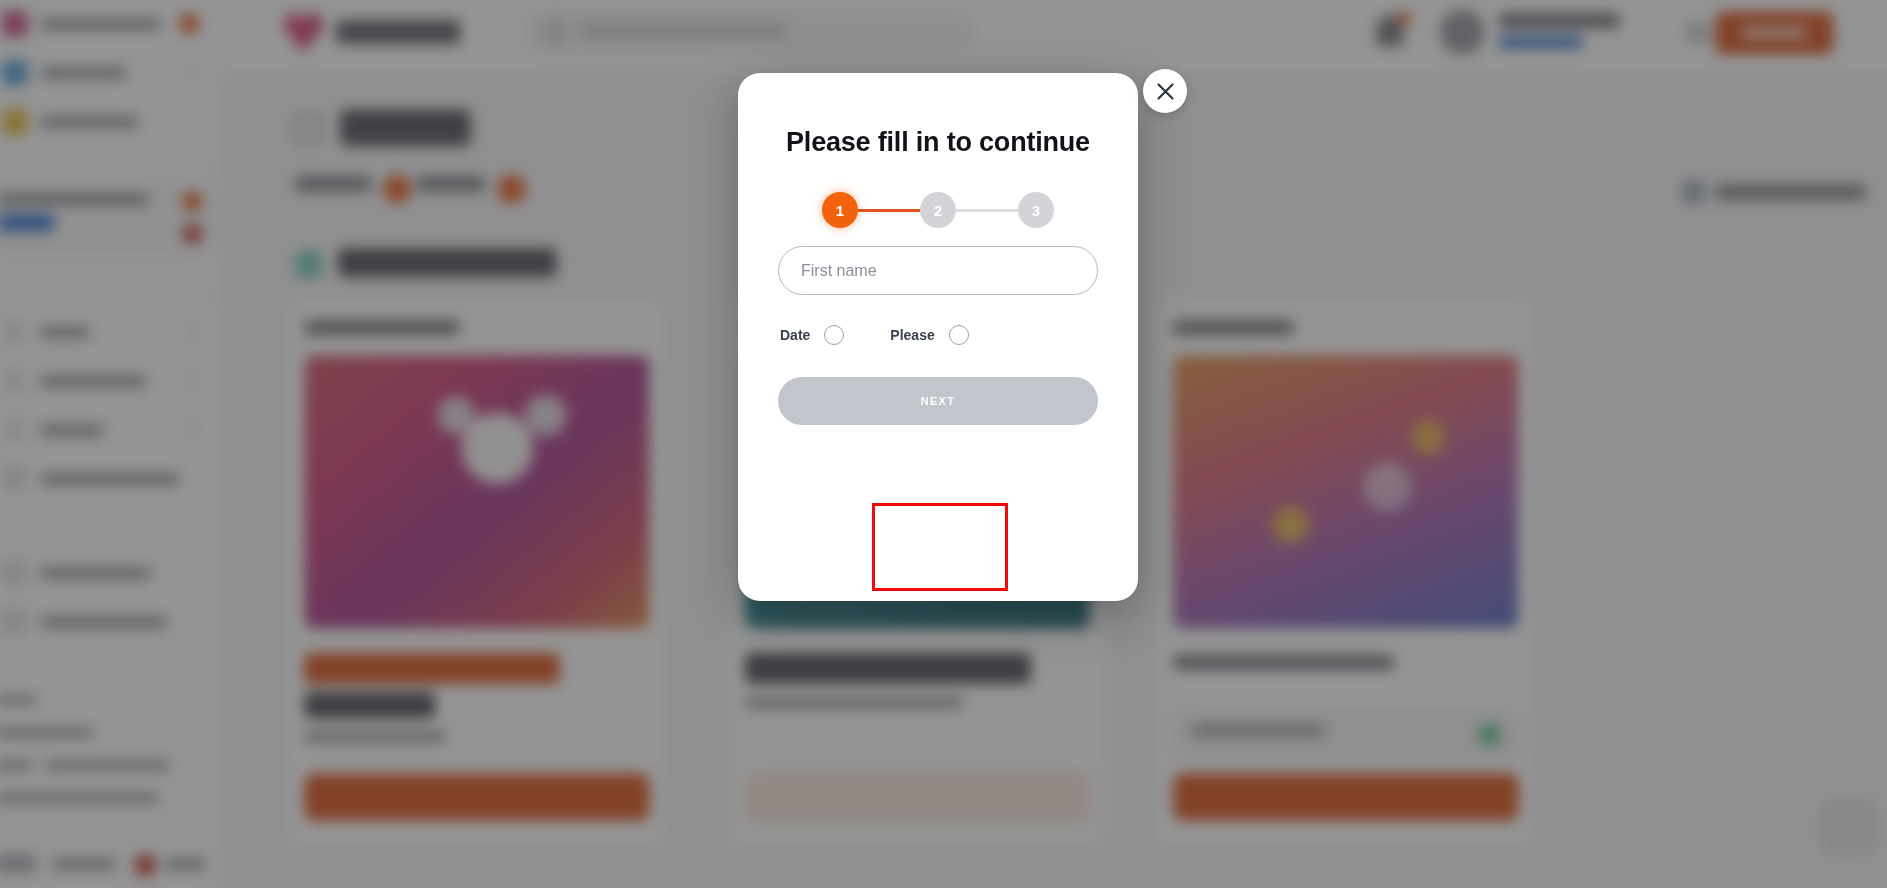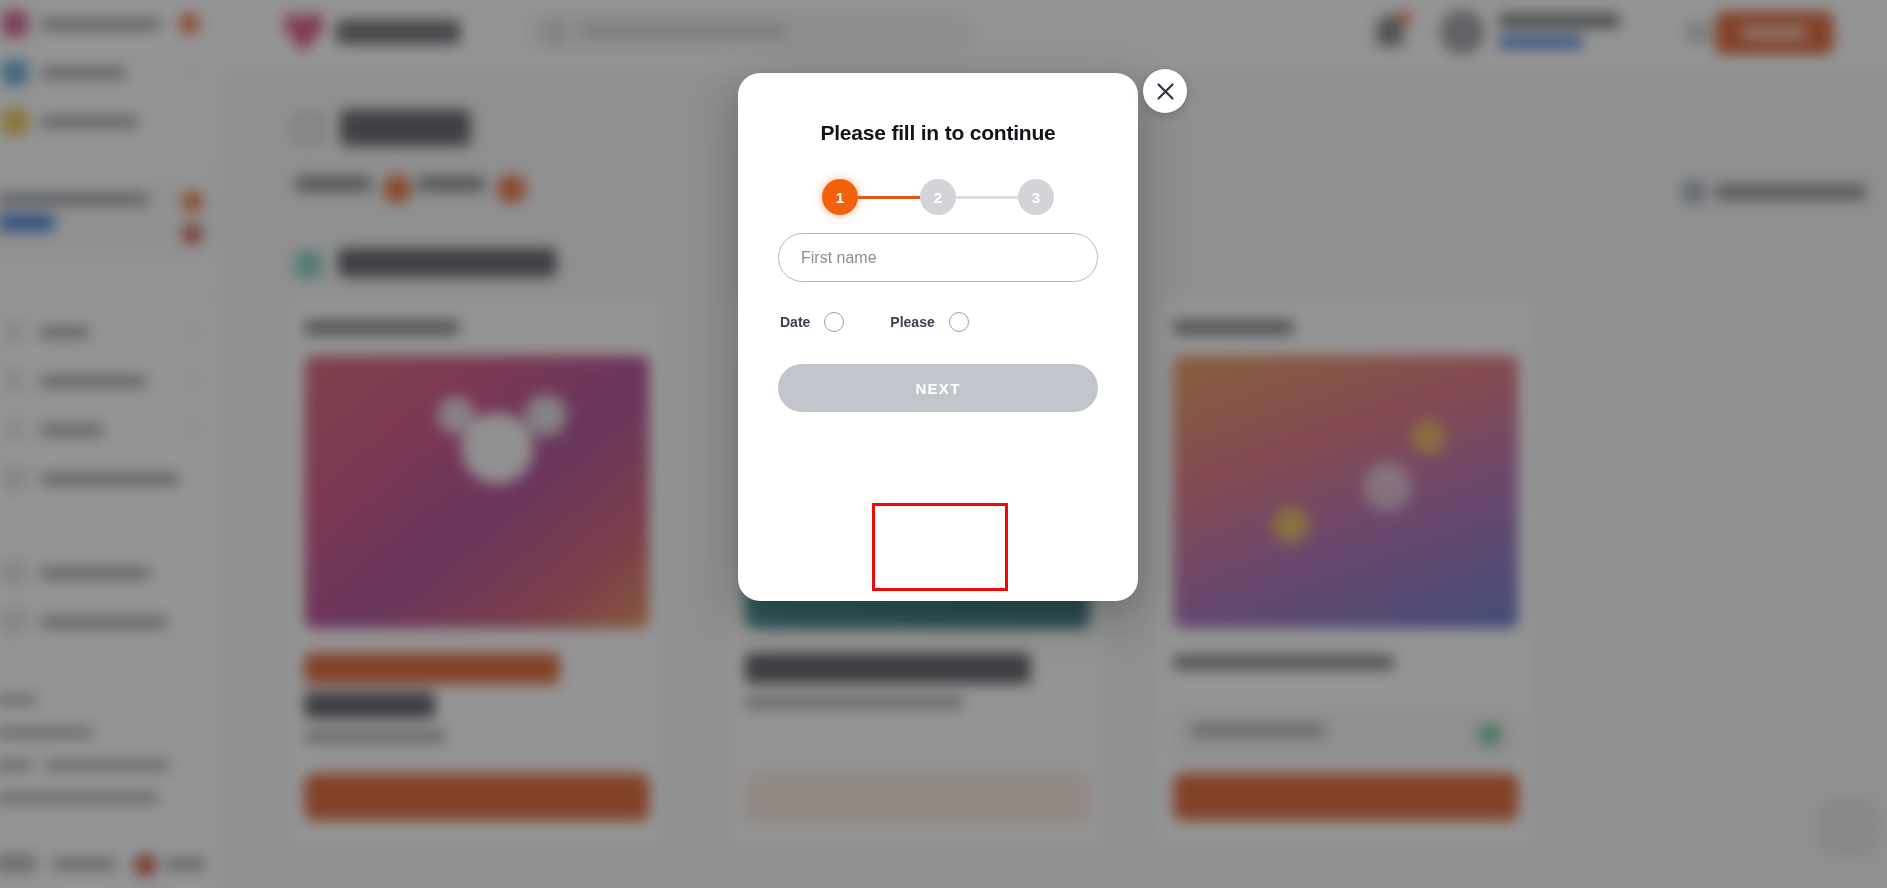--- a/index.html
+++ b/index.html
@@ -160,25 +160,25 @@
   #modal {
     position: absolute;
     left: 738px; top: 73px; width: 400px; height: 528px;
     background: #ffffff;
     border-radius: 22px;
     box-shadow: 0 14px 48px rgba(0,0,0,0.28);
     padding: 34px 40px 30px 40px;
   }
   #modal-title {
     text-align: center;
-    font-size: 21px;
+    font-size: 27px;
     font-weight: bold;
     color: #111318;
     letter-spacing: -0.2px;
-    margin-top: 14px;
+    margin-top: 20px;
   }
 
   
   #stepper {
     display: flex; align-items: center; justify-content: center;
     margin-top: 34px;
   }
   .step-dot {
     width: 36px; height: 36px; border-radius: 50%;
     display: flex; align-items: center; justify-content: center;
@@ -225,21 +225,21 @@
   #gender-spacer { width: 18px; }
 
   
   #next-button {
     margin-top: 32px;
     width: 320px; height: 48px;
     border: 0; border-radius: 26px;
     background: #c3c5cc;
     color: #ffffff;
     font-family: "Liberation Sans", sans-serif;
-    font-size: 15px; font-weight: bold; letter-spacing: 1.3px;
+    font-size: 11px; font-weight: bold; letter-spacing: 1.3px;
     cursor: default;
     display: block;
   }
 
   
   #close-button {
     position: absolute;
     left: 1143px; top: 69px;
     width: 44px; height: 44px;
     border-radius: 50%;

